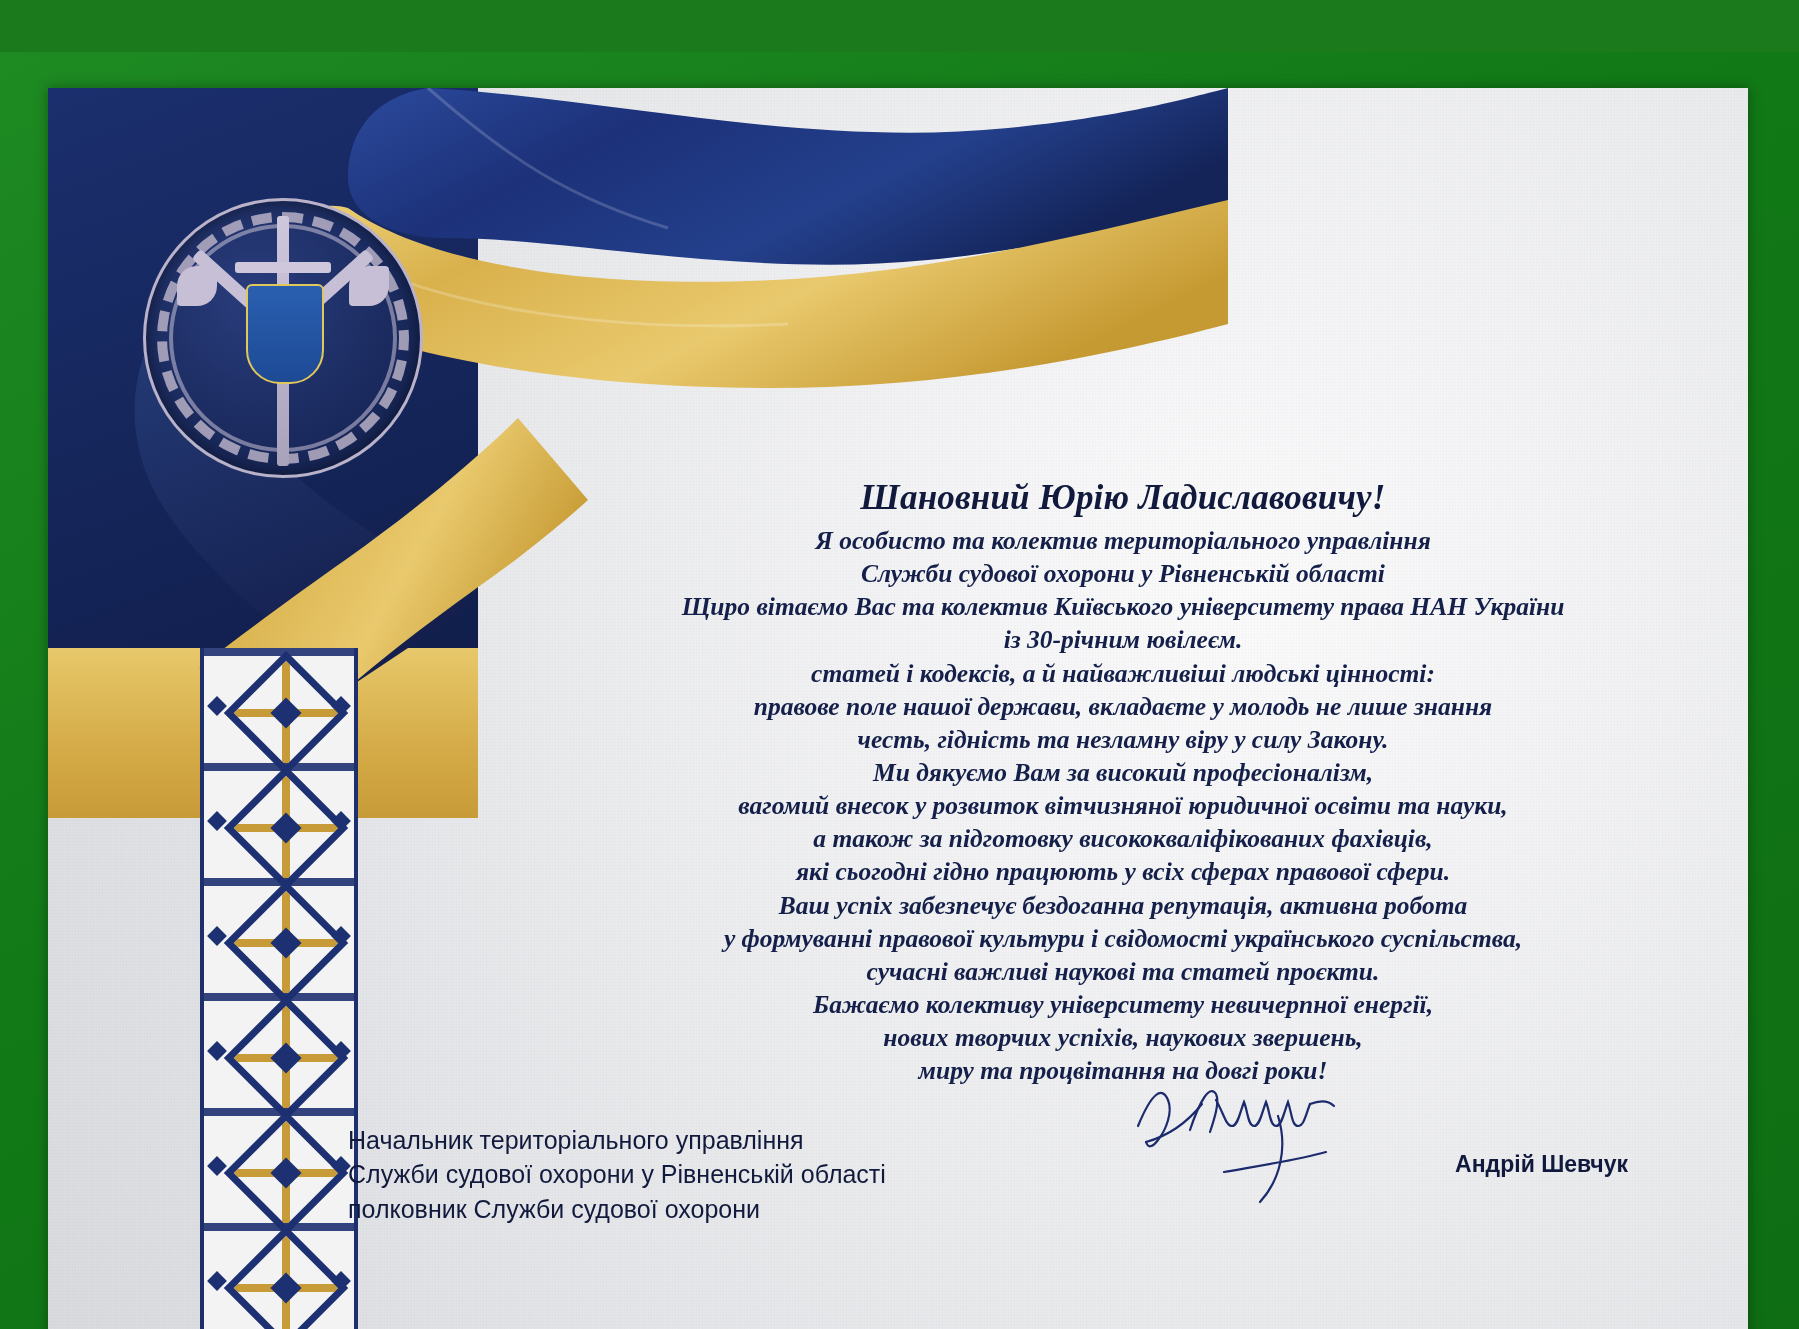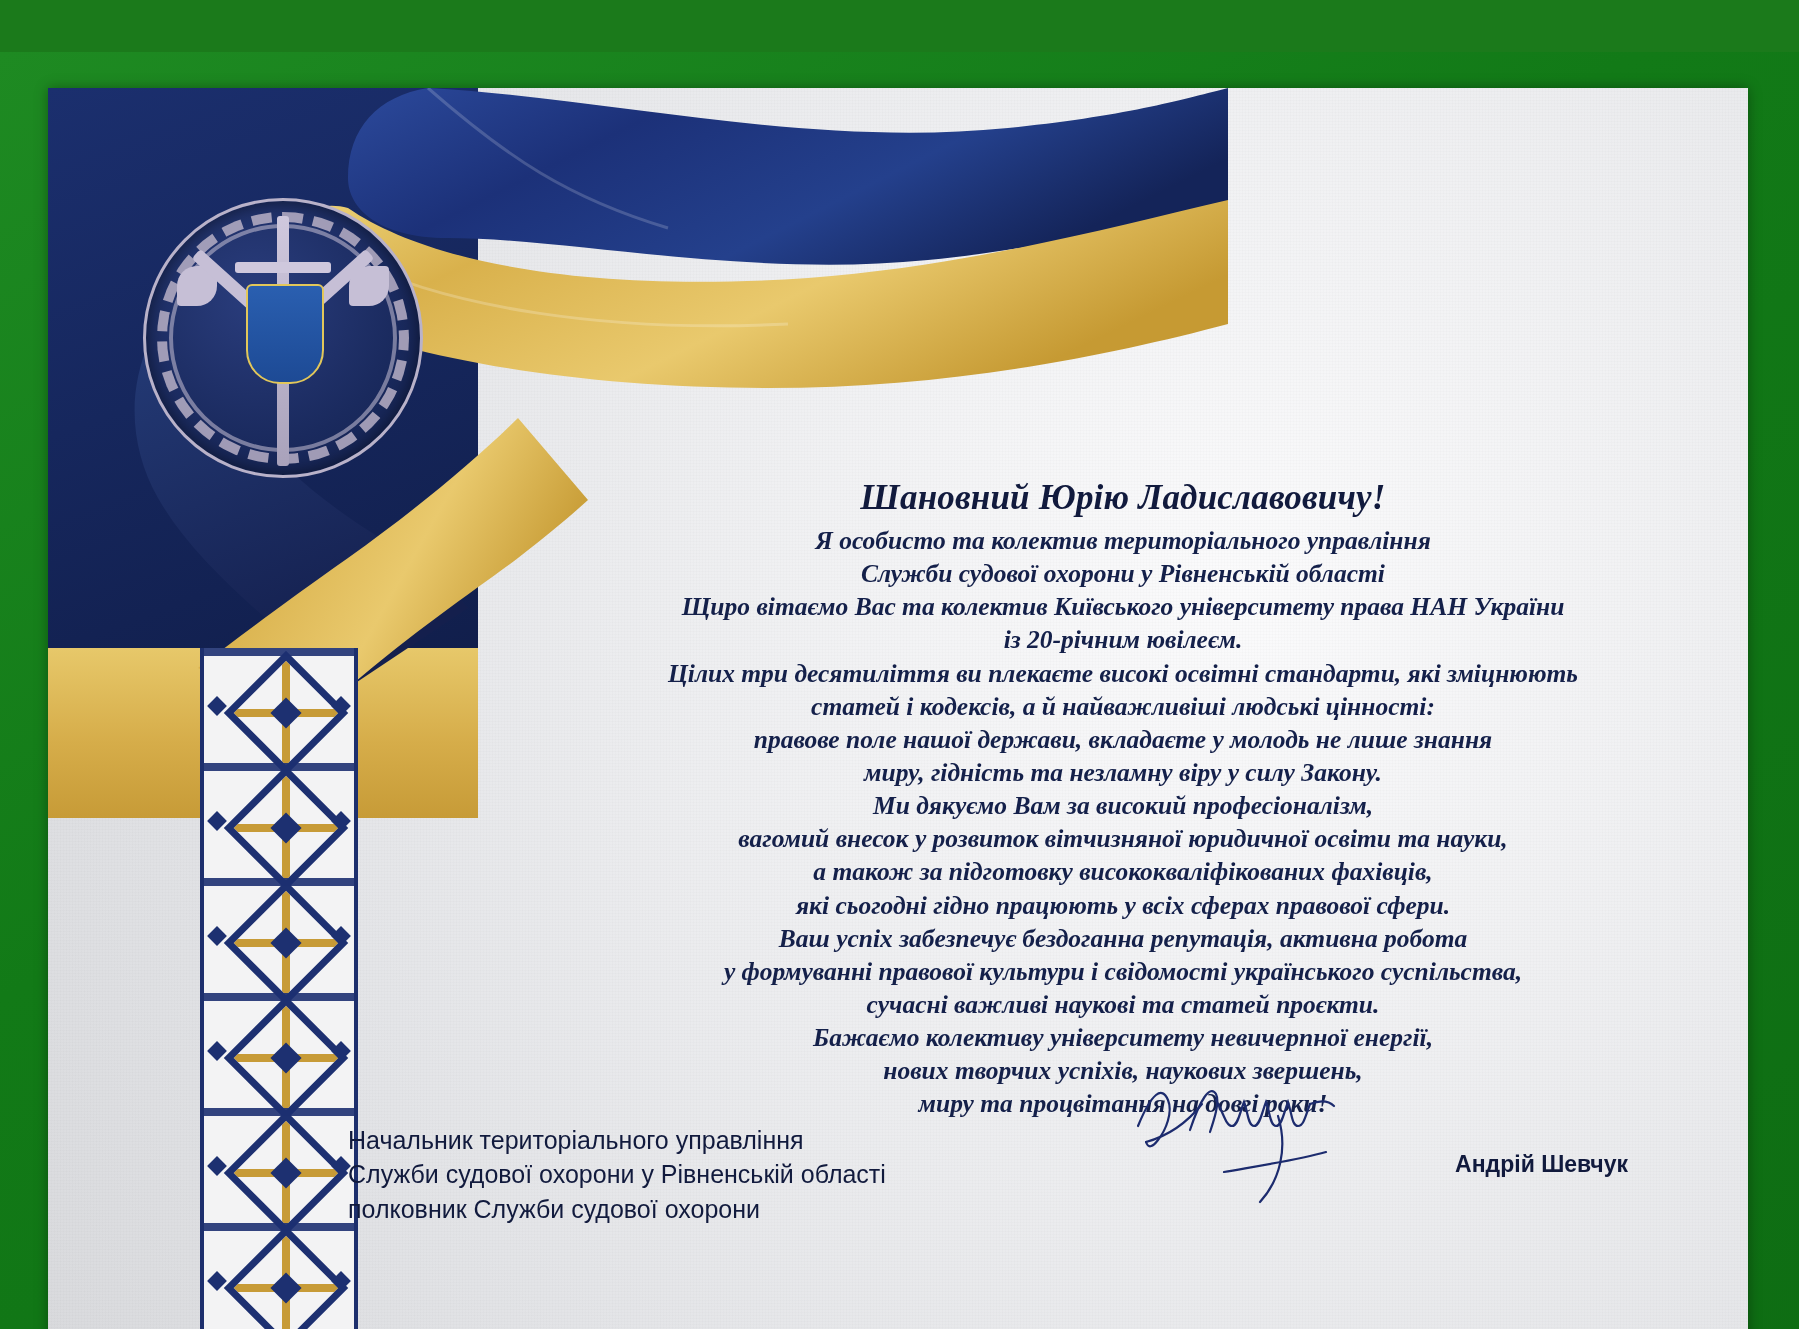--- a/index.html
+++ b/index.html
@@ -273,25 +273,24 @@
           <div class="sep" style="top:0"></div>
         </div>
     </div>
 
     <div class="body-text">
       <div class="greeting">Шановний Юрію Ладиславовичу!</div>
       <div class="para">
         <span>Я особисто та колектив територіального управління</span>
         <span>Служби судової охорони у Рівненській області</span>
         <span>Щиро вітаємо Вас та колектив Київського університету права НАН України</span>
-        <span>із 20-річним ювілеєм.</span>
-        <span>Цілих три десятиліття ви плекаєте високі освітні стандарти, які зміцнюють</span>
+        <span>із 30-річним ювілеєм.</span>
         <span>статей і кодексів, а й найважливіші людські цінності:</span>
         <span>правове поле нашої держави, вкладаєте у молодь не лише знання</span>
-        <span>миру, гідність та незламну віру у силу Закону.</span>
+        <span>честь, гідність та незламну віру у силу Закону.</span>
         <span>Ми дякуємо Вам за високий професіоналізм,</span>
         <span>вагомий внесок у розвиток вітчизняної юридичної освіти та науки,</span>
         <span>а також за підготовку висококваліфікованих фахівців,</span>
         <span>які сьогодні гідно працюють у всіх сферах правової сфери.</span>
         <span>Ваш успіх забезпечує бездоганна репутація, активна робота</span>
         <span>у формуванні правової культури і свідомості українського суспільства,</span>
         <span>сучасні важливі наукові та статей проєкти.</span>
         <span>Бажаємо колективу університету невичерпної енергії,</span>
         <span>нових творчих успіхів, наукових звершень,</span>
         <span>миру та процвітання на довгі роки!</span>

